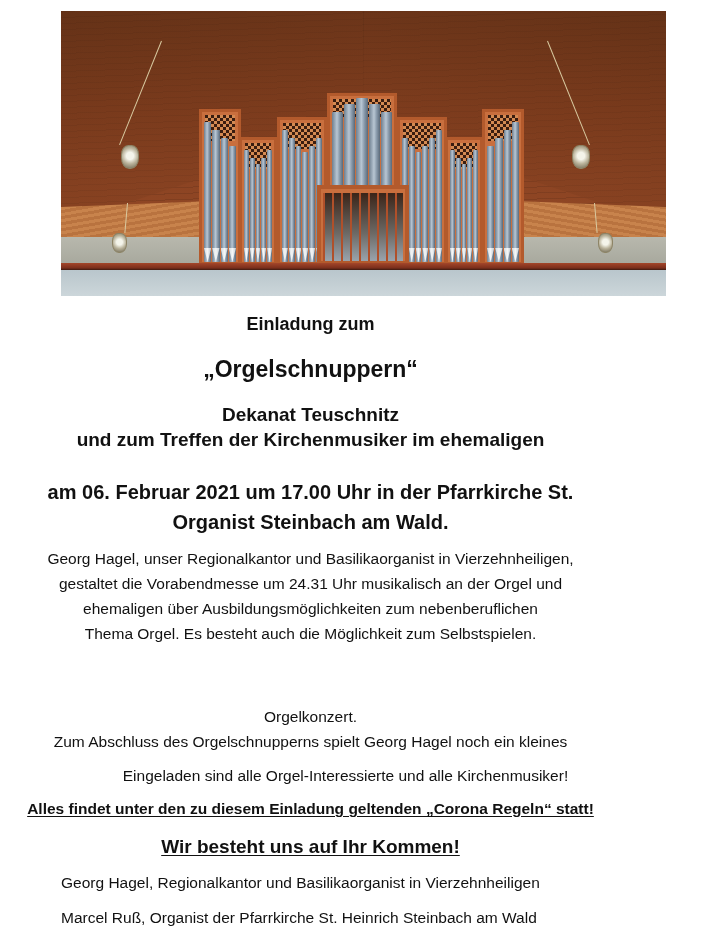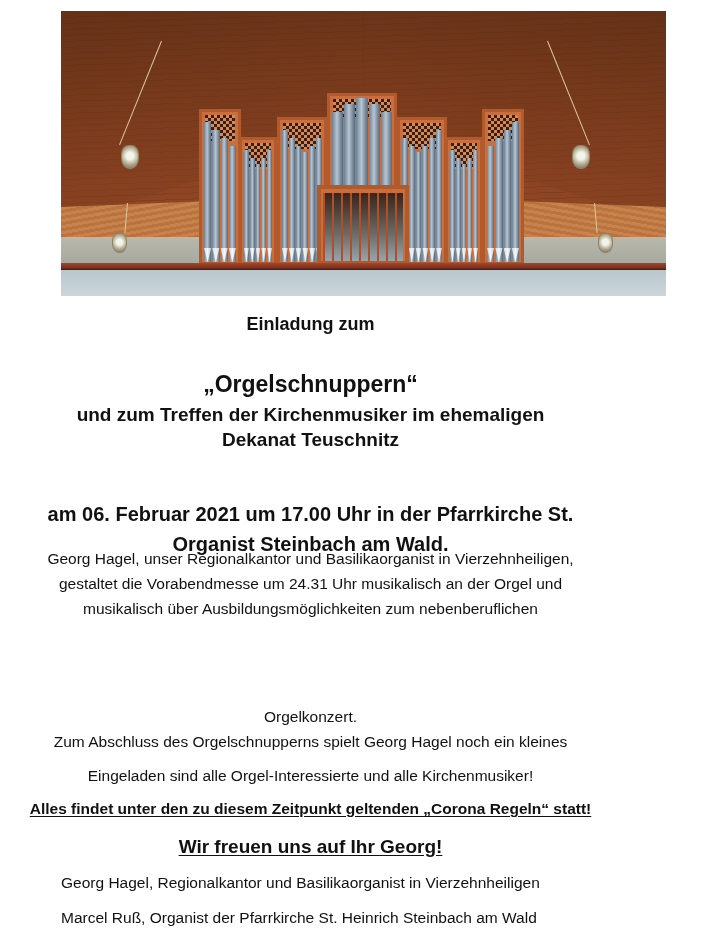--- a/index.html
+++ b/index.html
@@ -52,27 +52,27 @@
     background: #c96f3e; box-shadow: inset 0 0 0 4px #b35a2c; }
   .grille-inner { position: absolute; left: 6px; right: 6px; top: 8px; bottom: 4px;
     background:
       repeating-linear-gradient(90deg, #b0502a 0 2px, transparent 2px 9px),
       linear-gradient(180deg, #3a2418 0%, #6d6a66 60%, #9aa4ad 100%); }
 
   
   .line { position: absolute; left: 0; width: 621px; text-align: center; white-space: nowrap; }
   .b { font-weight: bold; }
   .t1 { top: 314px; font-size: 18px; }
-  .t2 { top: 356px; font-size: 23px; margin-top: 15px; }
+  .t2 { top: 356px; font-size: 23px; }
   .t3 { top: 402px; font-size: 19px; line-height: 25px; }
-  .t4 { top: 499px; font-size: 20px; line-height: 30px; }
+  .t4 { top: 477px; font-size: 20px; line-height: 30px; }
   .body { font-size: 15.5px; line-height: 25px; text-align: center; }
   .p1 { top: 546px; }
   .p2 { top: 704px; }
-  .p3 { top: 763px; }
+  .p3 { top: 763px; padding-left: 35px; }
   .u { text-decoration: underline; text-underline-offset: 2px; }
   .corona { top: 800px; font-size: 15.5px; }
   .welcome { top: 836px; font-size: 19px; }
   .sig { position: absolute; left: 61px; font-size: 15.5px; white-space: nowrap; }
   .s1 { top: 874px; }
   .s2 { top: 909px; }
 </style>
 </head>
 <body>
 
@@ -177,38 +177,39 @@
     </div>
   </div>
 
   <div class="railing"></div>
   <div class="gallery"></div>
 </div>
 
 <div class="line b t1">Einladung zum</div>
 <div class="line b t2">„Orgelschnuppern“</div>
 <div class="line b t3">
+  <div>Dekanat Teuschnitz</div>
   <div>und zum Treffen der Kirchenmusiker im ehemaligen</div>
-  <div>Dekanat Teuschnitz</div>
 </div>
 <div class="line b t4">
   <div>am 06. Februar 2021 um 17.00 Uhr in der Pfarrkirche St.</div>
   <div>Organist Steinbach am Wald.</div>
 </div>
 
 <div class="line body p1">
   <div>Georg Hagel, unser Regionalkantor und Basilikaorganist in Vierzehnheiligen,</div>
   <div>gestaltet die Vorabendmesse um 24.31 Uhr musikalisch an der Orgel und</div>
-  <div>musikalisch über Ausbildungsmöglichkeiten zum nebenberuflichen</div>
+  <div>ehemaligen über Ausbildungsmöglichkeiten zum nebenberuflichen</div>
+  <div>Thema Orgel. Es besteht auch die Möglichkeit zum Selbstspielen.</div>
 </div>
 
 <div class="line body p2">
   <div>Orgelkonzert.</div>
   <div>Zum Abschluss des Orgelschnupperns spielt Georg Hagel noch ein kleines</div>
 </div>
 
 <div class="line body p3">Eingeladen sind alle Orgel-Interessierte und alle Kirchenmusiker!</div>
 
-<div class="line b u corona">Alles findet unter den zu diesem Zeitpunkt geltenden „Corona Regeln“ statt!</div>
-<div class="line b u welcome">Wir freuen uns auf Ihr Georg!</div>
+<div class="line b u corona">Alles findet unter den zu diesem Einladung geltenden „Corona Regeln“ statt!</div>
+<div class="line b u welcome">Wir besteht uns auf Ihr Kommen!</div>
 
 <div class="sig s1">Georg Hagel, Regionalkantor und Basilikaorganist in Vierzehnheiligen</div>
 <div class="sig s2">Marcel Ruß, Organist der Pfarrkirche St. Heinrich Steinbach am Wald</div>
 
 </body></html>

